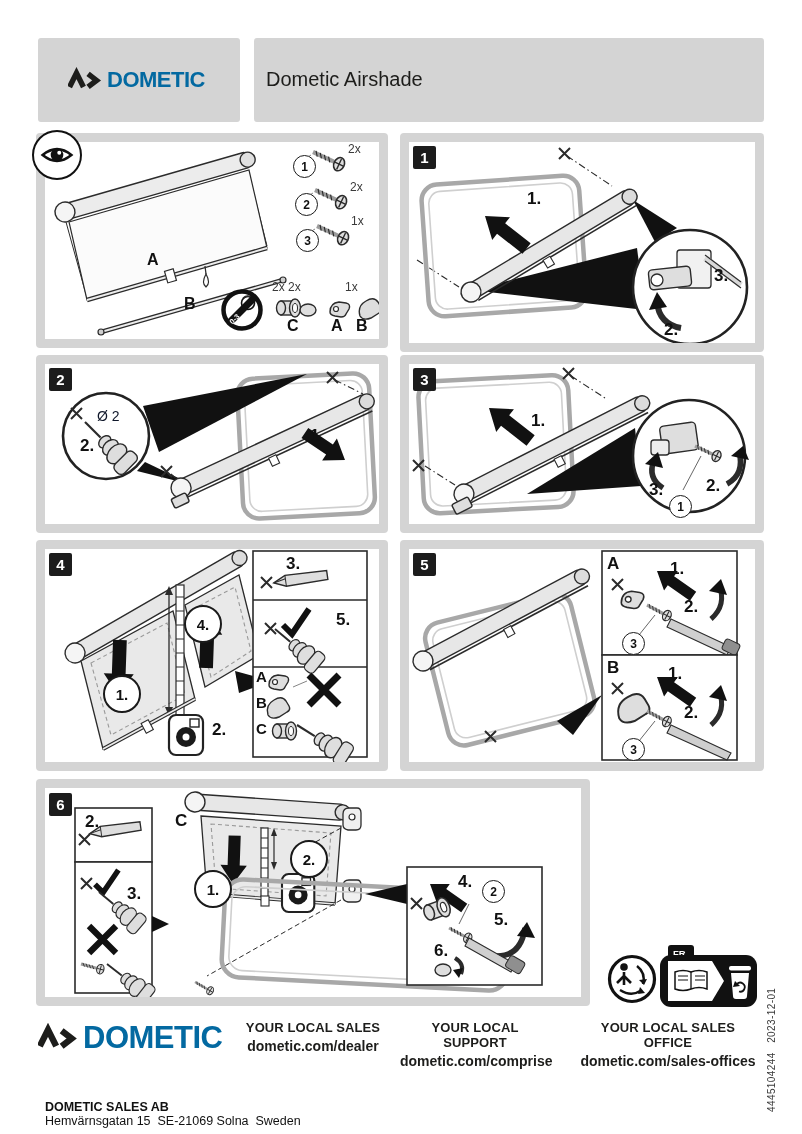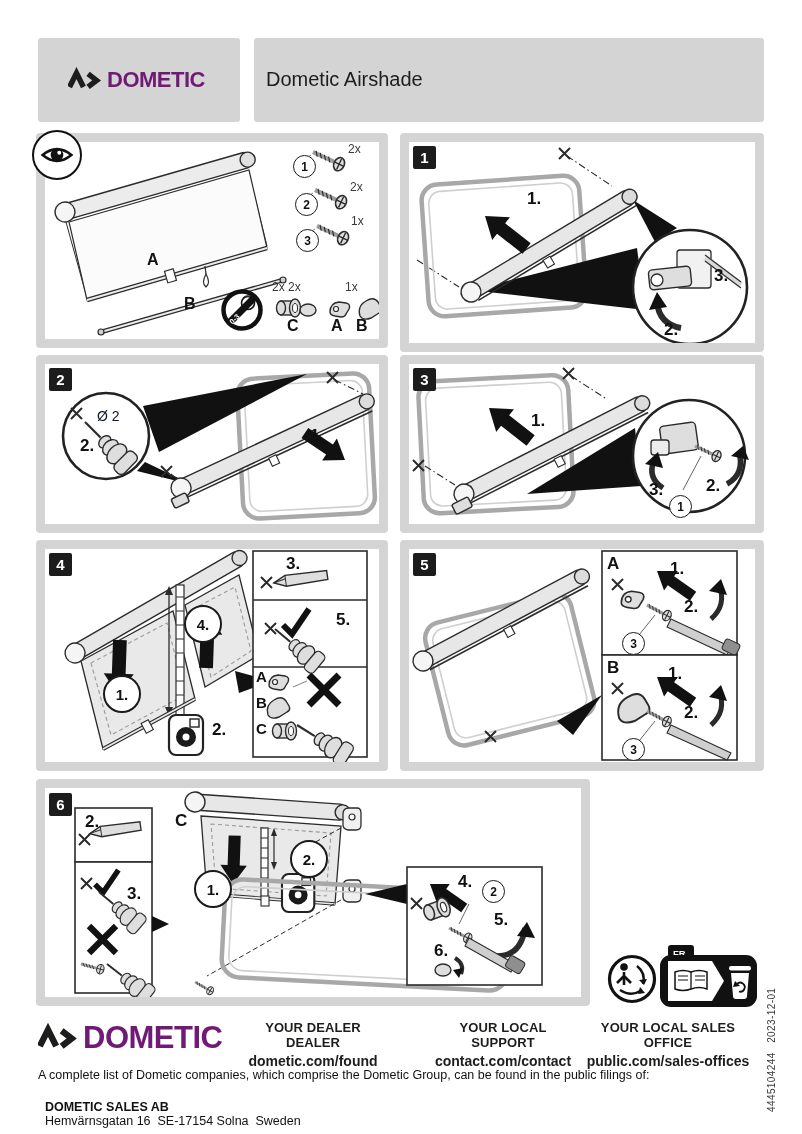--- a/index.html
+++ b/index.html
@@ -14,21 +14,21 @@
          font-weight:700;font-size:15px;display:flex;align-items:center;justify-content:center;border-radius:2px;}
   .num{position:absolute;font-weight:800;font-size:17px;color:#111;}
   .letter{position:absolute;font-weight:800;font-size:16px;color:#111;}
   .qty{position:absolute;font-weight:400;font-size:12px;color:#3a3a3a;}
   .cnum{position:absolute;width:34px;height:34px;border:2.5px solid #1a1a1a;border-radius:50%;background:#fff;
         display:flex;align-items:center;justify-content:center;font-weight:800;font-size:15px;color:#111;}
   .cref{position:absolute;width:21px;height:21px;border:1.8px solid #1a1a1a;border-radius:50%;background:#fff;
         display:flex;align-items:center;justify-content:center;font-weight:700;font-size:12px;color:#111;}
   .eyeicon{position:absolute;width:46px;height:46px;border:2.6px solid #111;border-radius:50%;background:#fff;
            display:flex;align-items:center;justify-content:center;z-index:5;}
-  .brandtext{font-weight:900;letter-spacing:-0.5px;color:#701a75;}
+  .brandtext{font-weight:900;letter-spacing:-0.5px;color:#0369a1;}
   .title{position:absolute;font-size:20px;font-weight:400;color:#1d1d1b;}
   .fcol{position:absolute;text-align:center;color:#1d1d1b;}
   .fcol .t{font-size:13px;font-weight:900;letter-spacing:0.1px;}
   .fcol .u{font-size:14px;font-weight:700;margin-top:3px;}
   .legal{position:absolute;font-size:12.5px;color:#111;white-space:pre-wrap;}
   .doccode{position:absolute;transform:rotate(-90deg);transform-origin:top left;
            font-size:10px;color:#3a3a3a;letter-spacing:0.4px;white-space:pre;}
   svg{display:block;}
   .part{fill:#dedede;stroke:#2b2b2b;stroke-width:1.4;}
   .ln{stroke:#2b2b2b;fill:none;}
@@ -525,31 +525,30 @@
   </g>
 </svg>
 
 <div class="abs" style="left:38px;top:1020px;display:flex;align-items:center;">
   <svg width="40" height="30" viewBox="0 0 44 26">
         <use href="#dmark"></use>
       </svg>
   <span class="brandtext" style="font-size:31px;margin-left:5px;">DOMETIC</span>
 </div>
 <div class="fcol" style="left:238px;top:1020px;width:150px;">
-  <div class="t">YOUR DEALER DEALER</div>
-  <div class="u">dometic.com/found</div>
-</div>
-<div class="fcol" style="left:428px;top:1020px;width:150px;">
+  <div class="t">YOUR LOCAL SALES</div>
+  <div class="u">dometic.com/dealer</div>
+</div>
+<div class="fcol" style="left:400px;top:1020px;width:150px;">
   <div class="t">YOUR LOCAL SUPPORT</div>
-  <div class="u">contact.com/contact</div>
+  <div class="u">dometic.com/comprise</div>
 </div>
 <div class="fcol" style="left:580px;top:1020px;width:176px;">
   <div class="t">YOUR LOCAL SALES OFFICE</div>
-  <div class="u">public.com/sales-offices</div>
-</div>
-<div class="legal" style="left:38px;top:1068px;width:660px;">A complete list of Dometic companies, which comprise the Dometic Group, can be found in the public filings of:</div>
+  <div class="u">dometic.com/sales-offices</div>
+</div>
 <div class="legal" style="left:38px;top:1086px;width:660px;">
   <span style="font-weight:800;">DOMETIC SALES AB</span>
-  <span>Hemvärnsgatan 16  SE-17154 Solna  Sweden</span>
+  <span>Hemvärnsgatan 15  SE-21069 Solna  Sweden</span>
 </div>
 <div class="doccode" style="left:766px;top:1112px;width:140px;">4445104244   2023-12-01</div>
 
 </div>
 
 </body></html>

